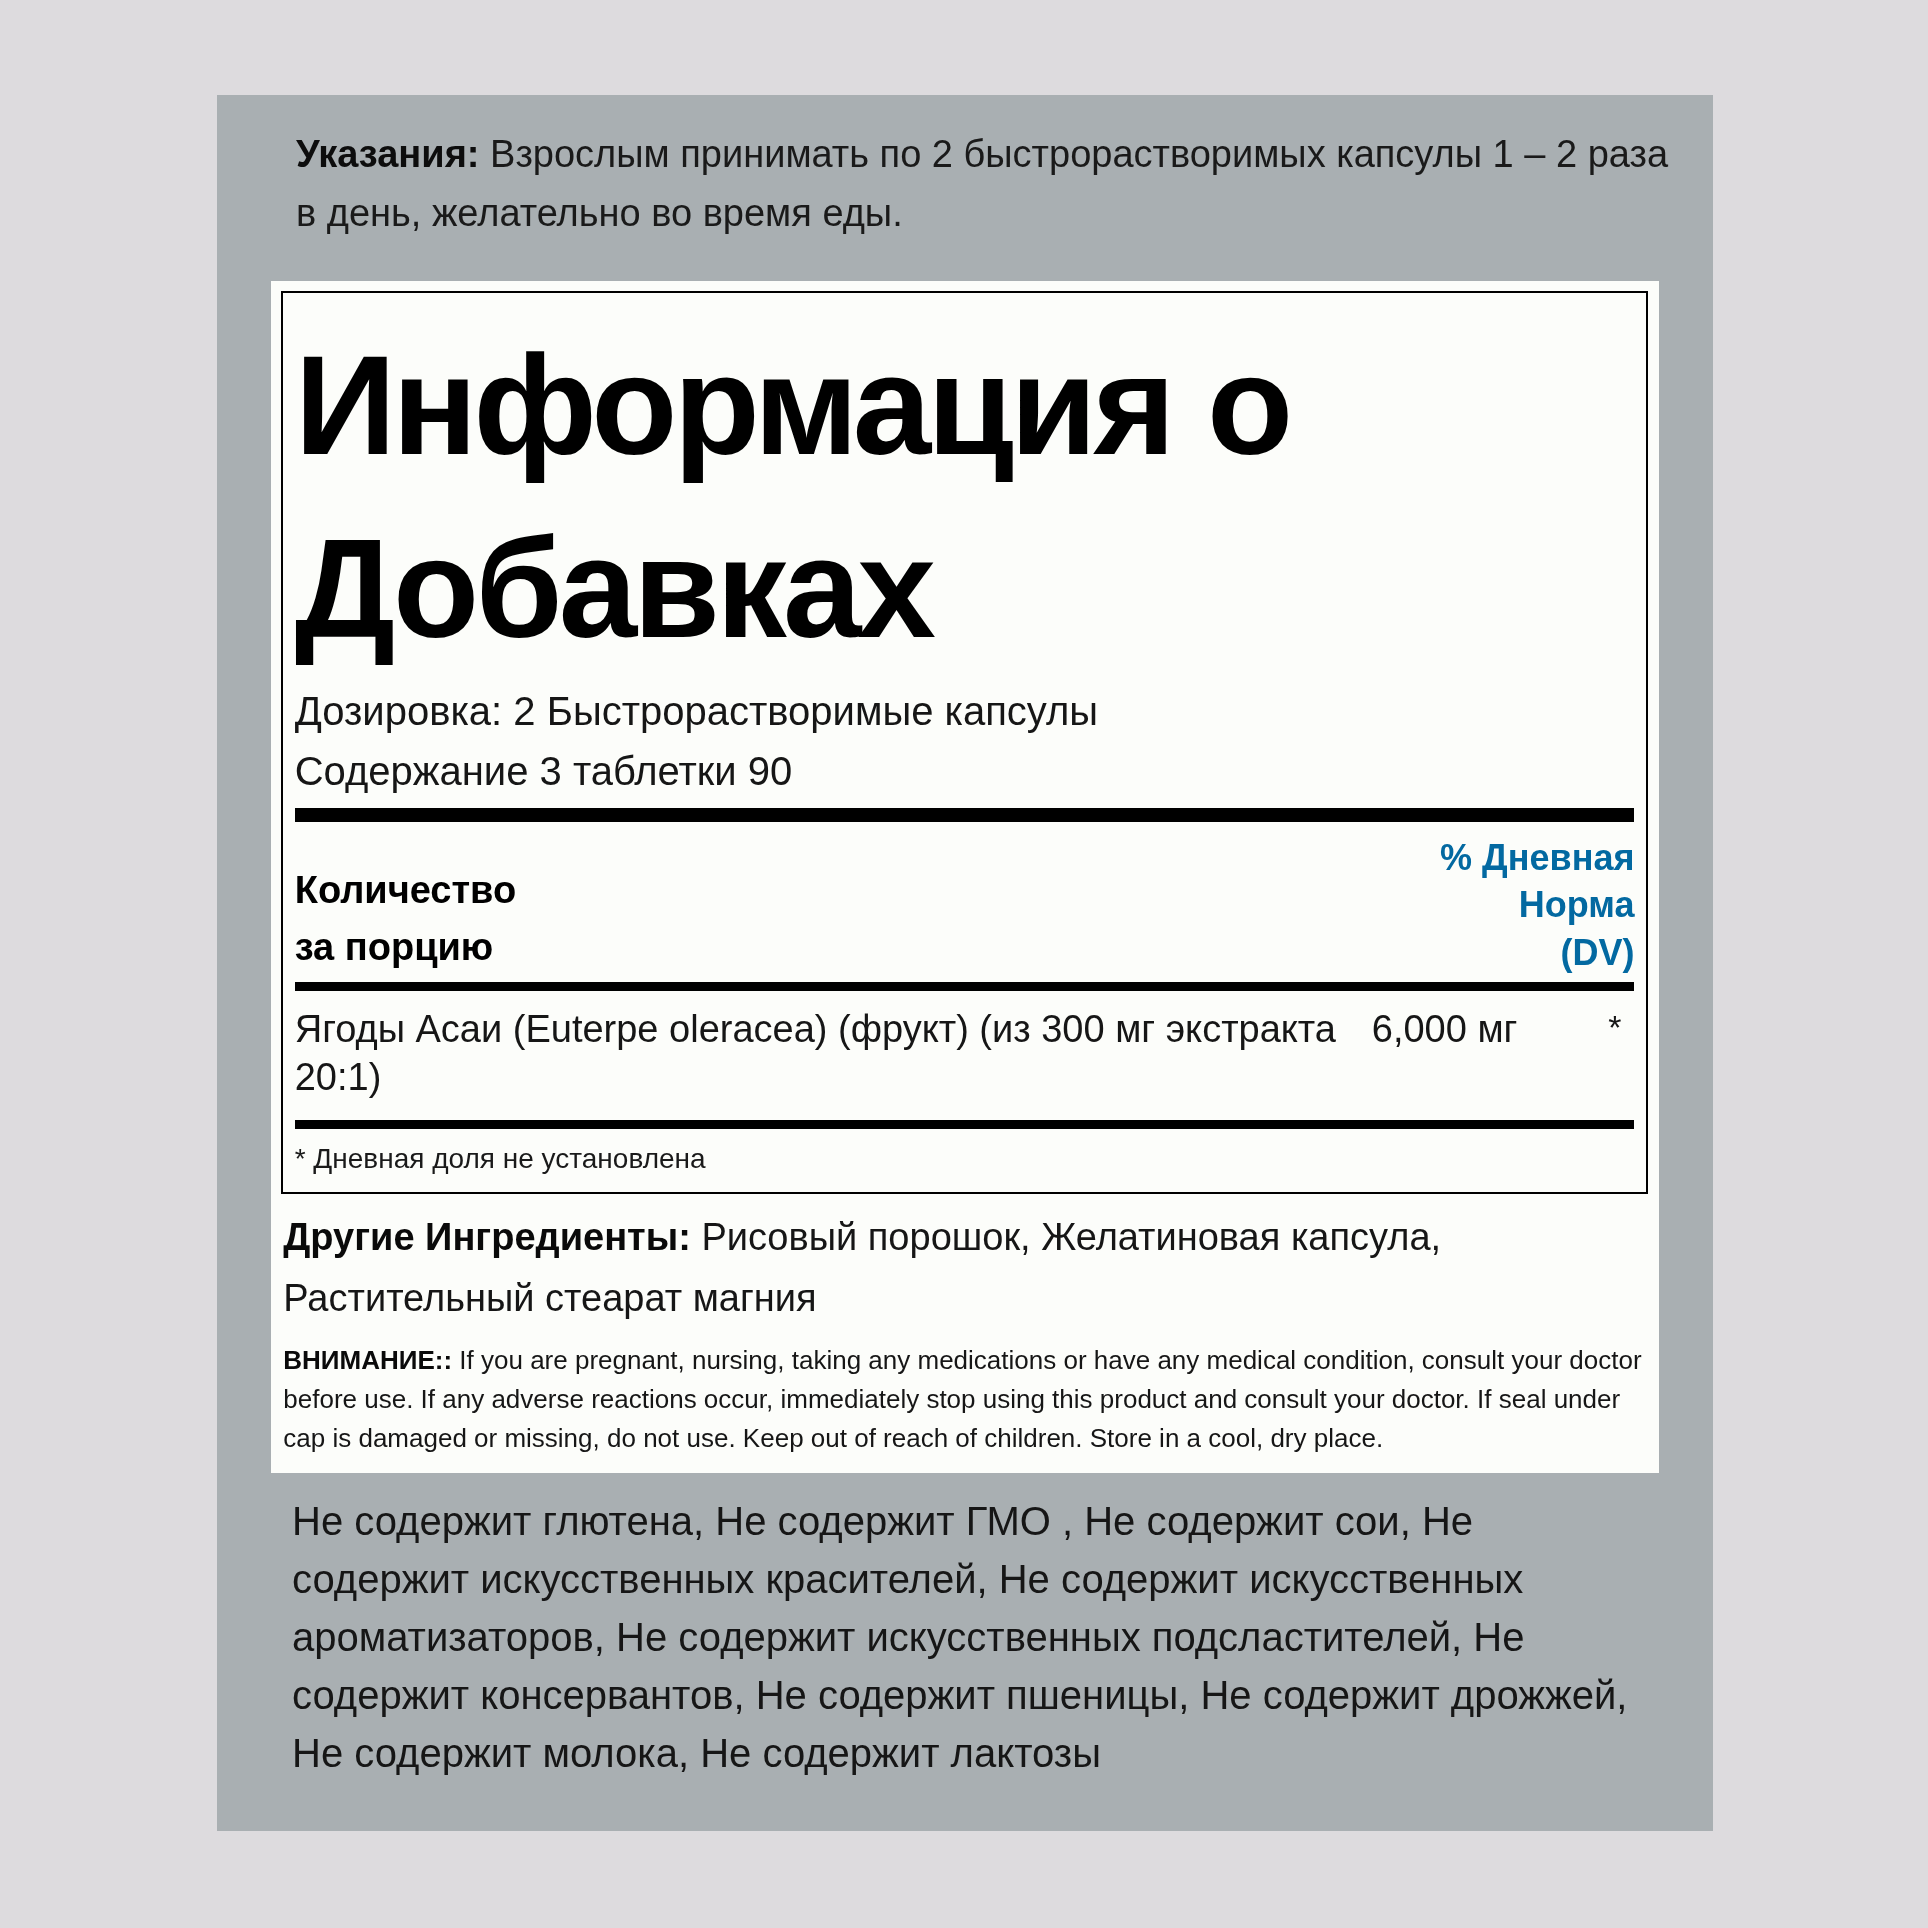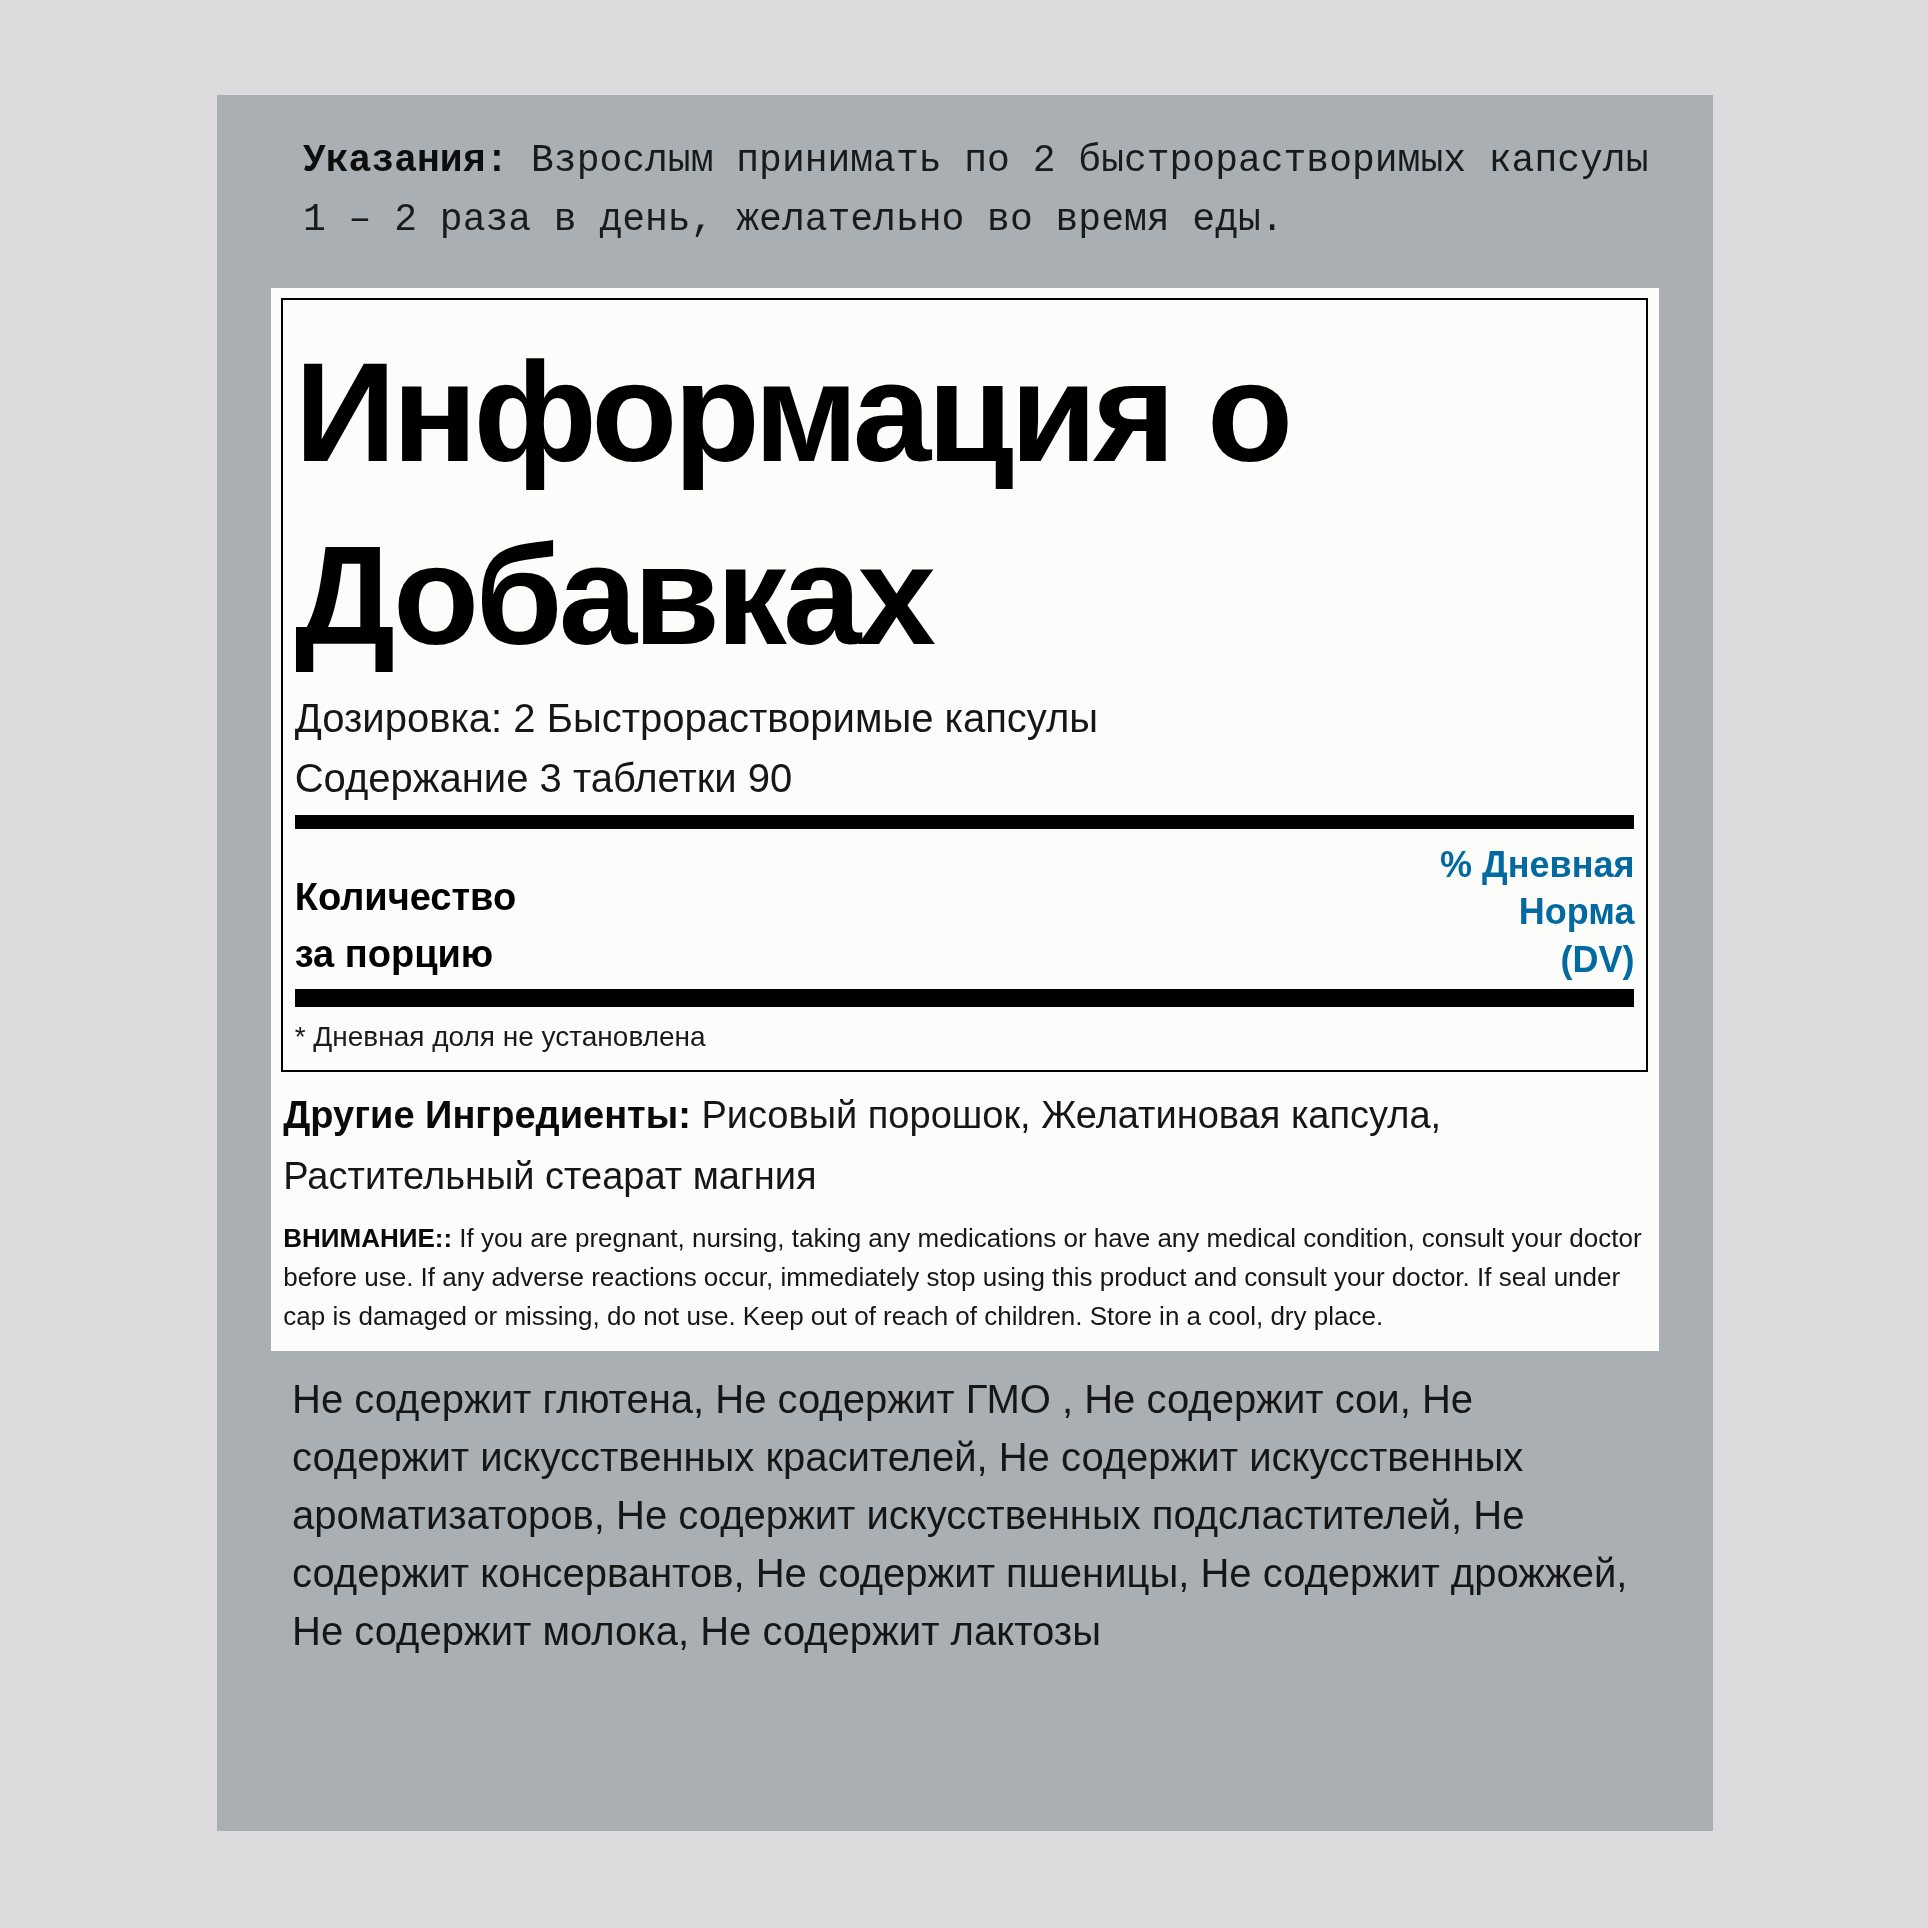--- a/index.html
+++ b/index.html
@@ -13,26 +13,25 @@
   }
   .panel{
     position:absolute;
     left:217px;top:95px;width:1496px;
     min-height:1736px;
     background:#a9afb2;
     box-sizing:border-box;
     padding-bottom:28px;
   }
   .directions{
-    margin:11px;
+    margin:4px;
     padding:26px 30px 0 75px;
     font-size:38px;
     line-height:1.55;
     color:#1a1a1a;
-    font-family:Liberation Mono, monospace;
   }
   .directions b{color:#0d0d0d;}
   .facts-card{
     margin:38px 54px 0 54px;
     background:#fcfdfa;
     padding:10.4px 11.3px 15px 10.4px;
   }
   .facts-box{
     border:2.8px solid #000;
     padding:21px 11.3px 0 11.3px;
@@ -143,20 +142,25 @@
           </div>
           <div class="dv-h">
             <div>% Дневная</div>
             <div>Норма</div>
             <div>(DV)</div>
           </div>
         </div>
 
         <div class="bar bar-med"></div>
 
+        <div class="trow">
+          <div class="tname">Ягоды Асаи (Euterpe oleracea) (фрукт) (из 300 мг экстракта 20:1)</div>
+          <div class="tamount">6,000 мг</div>
+          <div class="tdv">*</div>
+        </div>
 
         <div class="bar bar-med"></div>
 
         <p class="footnote">* Дневная доля не установлена</p>
       </div>
 
       <p class="section"><b>Другие Ингредиенты:</b> <span>Рисовый порошок, Желатиновая капсула, Растительный стеарат магния</span></p>
 
       <p class="section warning"><b>ВНИМАНИЕ::</b> <span>If you are pregnant, nursing, taking any medications or have any medical condition, consult your doctor before use. If any adverse reactions occur, immediately stop using this product and consult your doctor. If seal under cap is damaged or missing, do not use. Keep out of reach of children. Store in a cool, dry place.</span></p>
 

